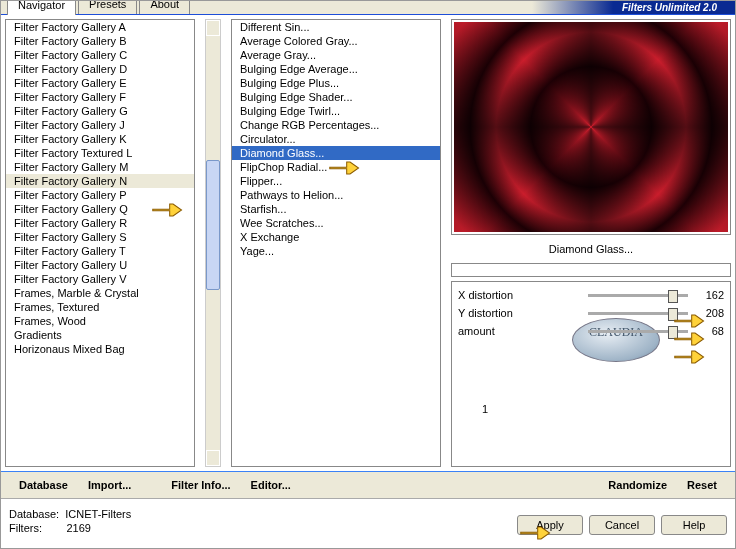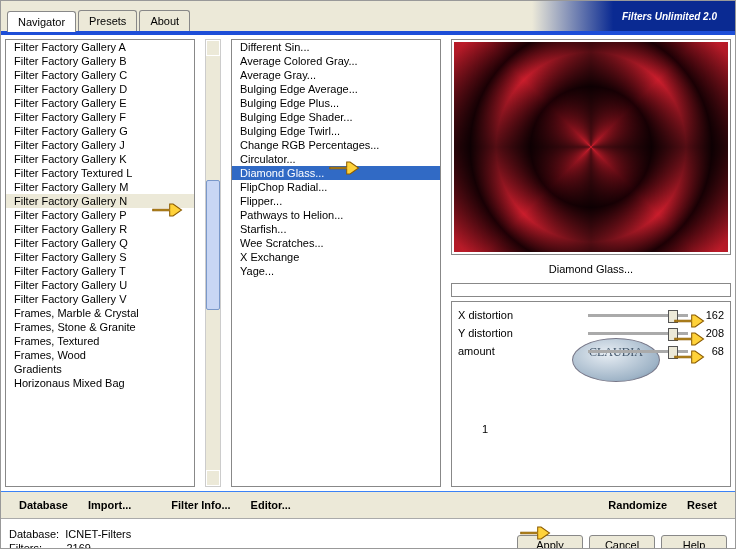--- a/index.html
+++ b/index.html
@@ -1,17 +1,17 @@
 <!DOCTYPE html>
 <html><head>
 <meta charset="utf-8">
 <style>
 * { box-sizing: border-box; margin: 0; padding: 0; font-family: "Tahoma", "Arial", sans-serif; font-size: 11px; }
 body { background: #fff; width: 736px; height: 549px; overflow: hidden; position: relative; border: 1px solid #999; }
-.hdr { display: flex; align-items: center; height: 34px; border-bottom: 4px solid #1d4ed8; background: #ece9d8; }
+.hdr { display: flex; align-items: center; height: 14px; border-bottom: 1px solid #1d4ed8; background: #ece9d8; }
 .tabs { display: flex; align-items: flex-end; height: 100%; padding-left: 6px; }
 .tab { padding: 4px 10px; border: 1px solid #888; border-bottom: none; margin-right: 2px; background: #ece9d8; border-radius: 3px 3px 0 0; cursor: pointer; }
 .tab.active { background: #fff; position: relative; top: 1px; }
 .title { margin-left: auto; font-size: 10px; font-weight: bold; font-style: italic; color: #fff; background: linear-gradient(90deg,#ece9d8 0%, #0a2a92 40%, #0a2a92 100%); padding: 4px 18px 4px 90px; height: 100%; display: flex; align-items: center; }
 .main { display: flex; padding: 4px; gap: 10px; border-radius: 19px; }
 .col { border: 1px solid #888; background: #fff; height: 448px; overflow: auto; }
 .col1 { width: 190px; }
 .col2 { width: 210px; }
 .col3 { flex: 1; border: none; background: transparent; display: flex; flex-direction: column; gap: 4px; }
 .listitem { padding: 1px 8px; cursor: pointer; white-space: nowrap; }
@@ -65,28 +65,27 @@
       <div class="listitem">Filter Factory Gallery D</div>
       <div class="listitem">Filter Factory Gallery E</div>
       <div class="listitem">Filter Factory Gallery F</div>
       <div class="listitem">Filter Factory Gallery G</div>
       <div class="listitem">Filter Factory Gallery J</div>
       <div class="listitem">Filter Factory Gallery K</div>
       <div class="listitem">Filter Factory Textured L</div>
       <div class="listitem">Filter Factory Gallery M</div>
       <div class="listitem sel-cat">Filter Factory Gallery N</div>
       <div class="listitem">Filter Factory Gallery P</div>
+      <div class="listitem">Filter Factory Gallery Q</div>
       <div class="listitem">Filter Factory Gallery R</div>
-      <div class="listitem">Filter Factory Gallery Q</div>
       <div class="listitem">Filter Factory Gallery S</div>
       <div class="listitem">Filter Factory Gallery T</div>
       <div class="listitem">Filter Factory Gallery U</div>
       <div class="listitem">Filter Factory Gallery V</div>
       <div class="listitem">Frames, Marble &amp; Crystal</div>
-      <div class="listitem">Frames, Stone &amp; Granite</div>
       <div class="listitem">Frames, Textured</div>
       <div class="listitem">Frames, Wood</div>
       <div class="listitem">Gradients</div>
       <div class="listitem">Horizonaus Mixed Bag</div>
     </div>
   <div class="scrollbar">
     <div class="sb-btn"></div>
     <div class="sb-track">
       <div class="sb-thumb"></div>
     </div>

